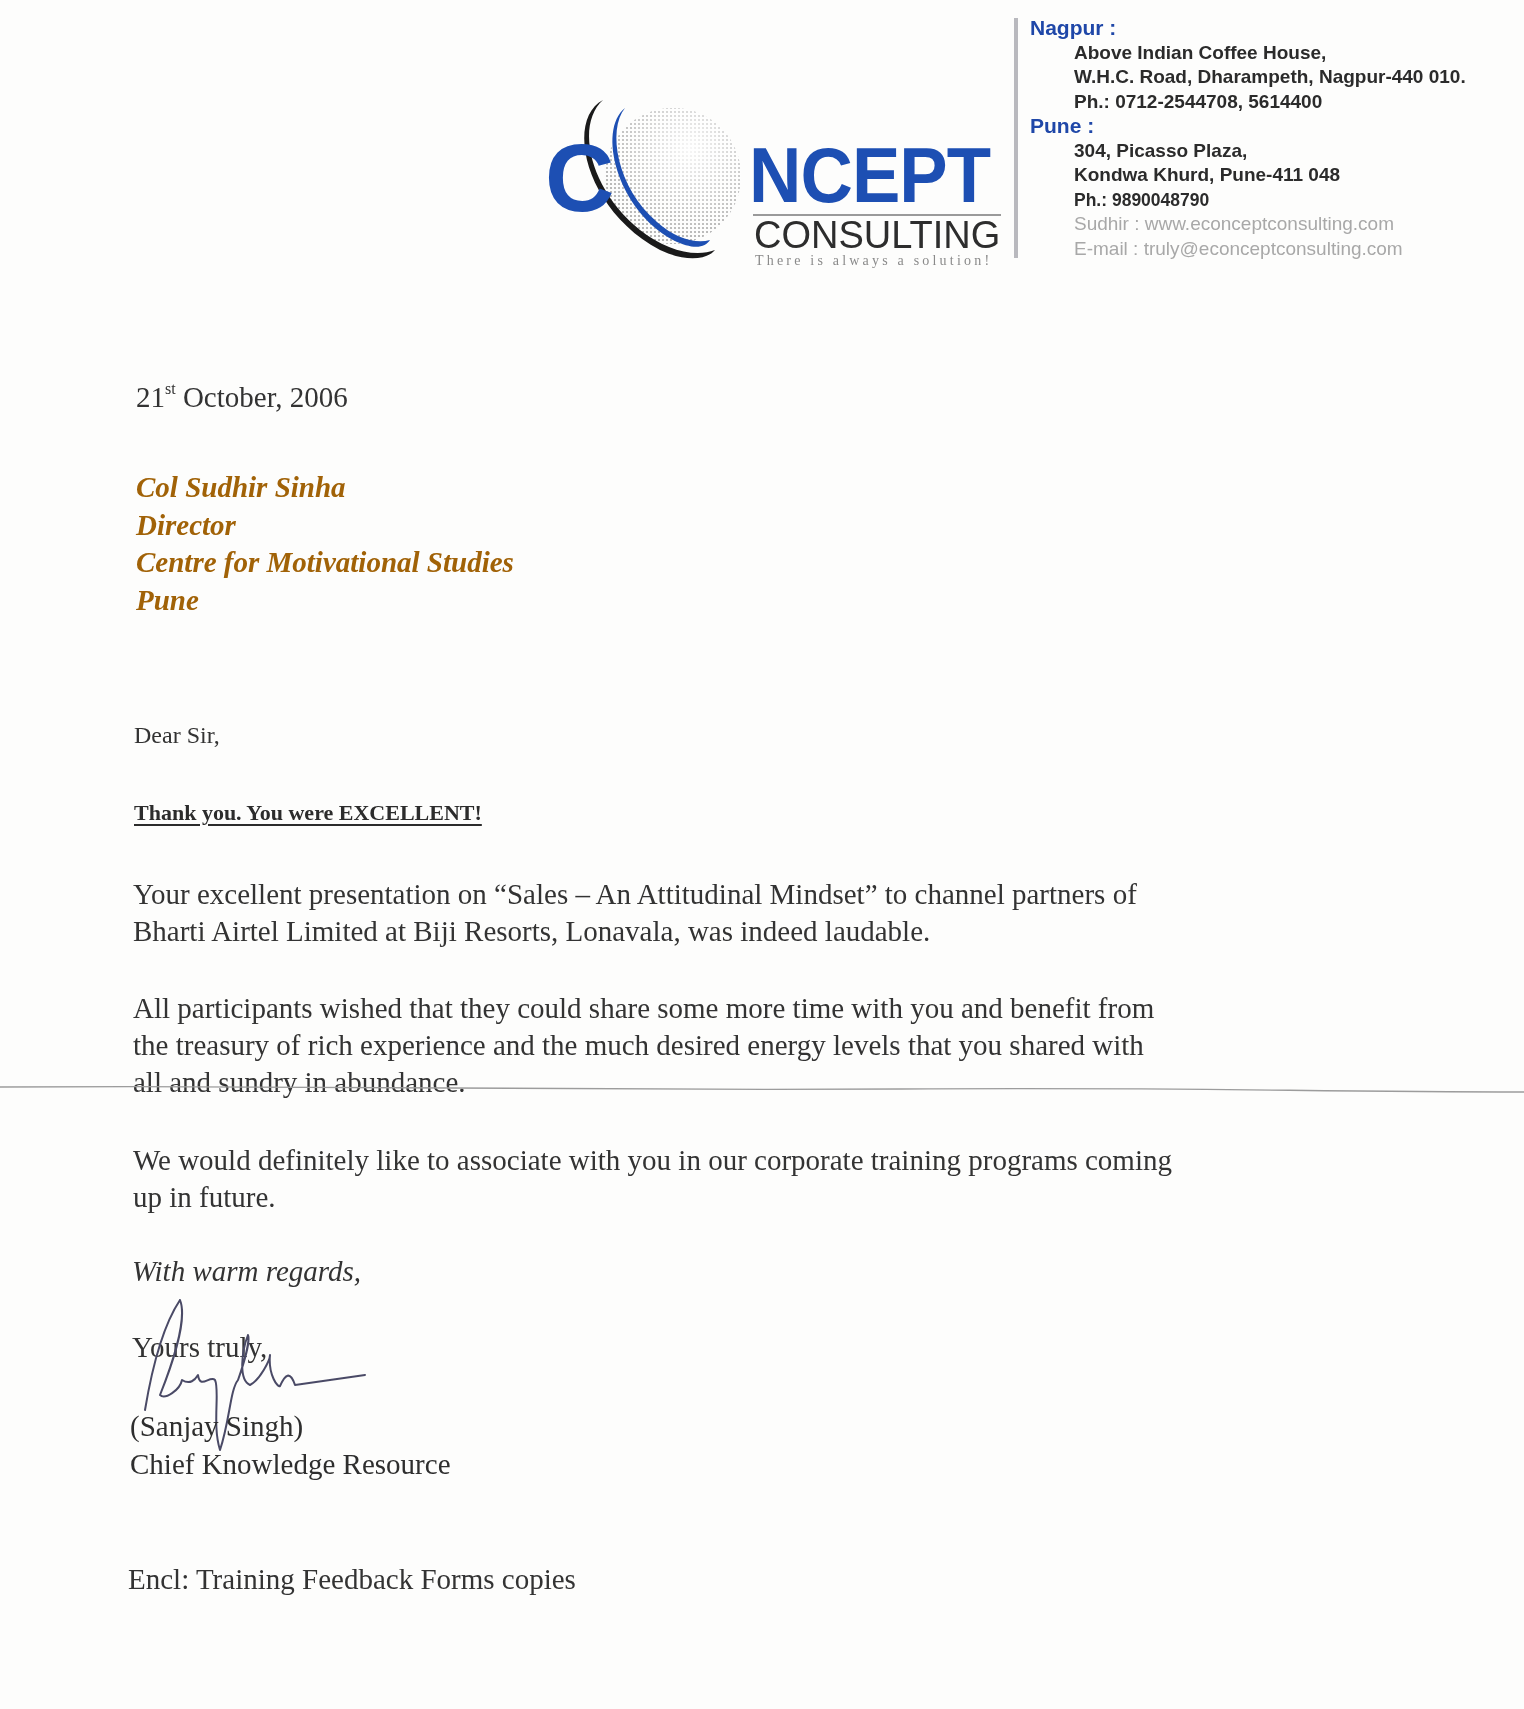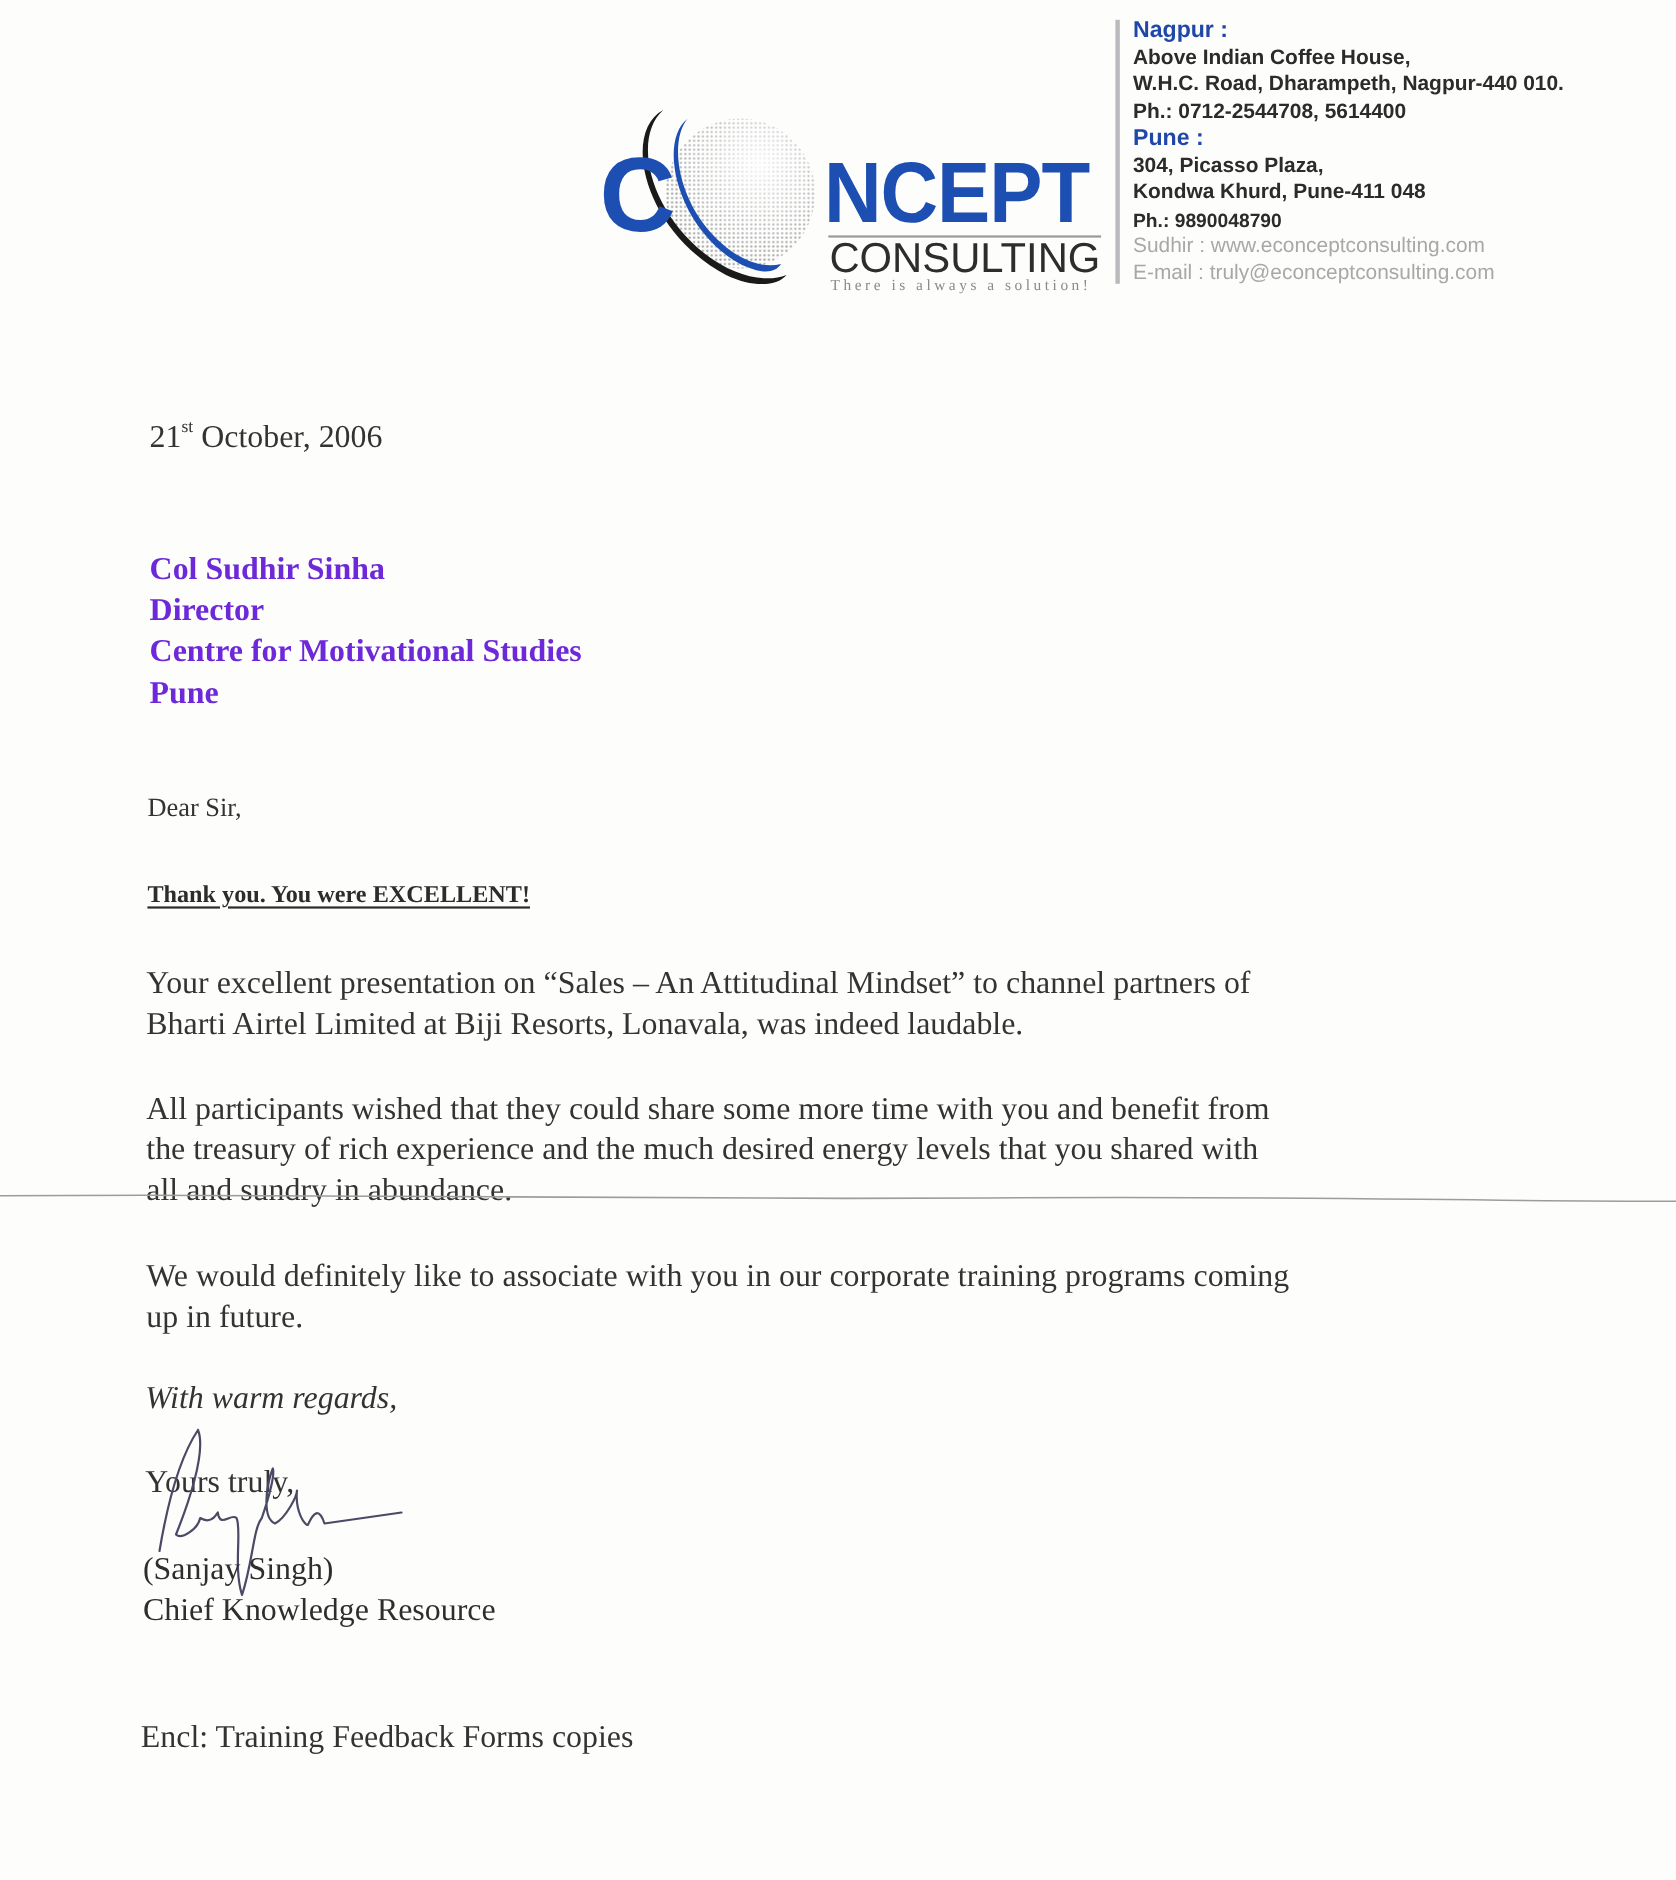--- a/index.html
+++ b/index.html
@@ -40,29 +40,29 @@
     }
 
     
     .vsep { left: 1014px; top: 18px; width: 4px; height: 240px; background: #b9b9be; }
     .addr {
       left: 1030px; top: 16px; width: 490px;
       font-family: Liberation Sans, sans-serif; font-size: 19px; line-height: 24.5px;
       color: #2b2b2b;
     }
     .addr .city { color: #1f47a8; font-weight: bold; font-size: 21px; }
-    .addr .line { white-space: nowrap; font-weight: 600; }
+    .addr .line { white-space: nowrap; font-weight: 600; margin-left: 44px; }
     .addr .ph2 { font-size: 17.5px; }
     .addr .muted { color: #a8a8a8; font-weight: normal; }
 
     
     .date { left: 136px; top: 380px; font-size: 29px; }
     .date sup { font-size: 16px; vertical-align: 13px; }
     .addressee {
-      left: 136px; top: 499px; font-weight: bold; font-size: 29px; line-height: 37.5px; color: #6d28d9;
+      left: 136px; top: 469px; font-weight: bold; font-size: 29px; line-height: 37.5px; color: #a16207; font-style: italic;
     }
     .salutation { left: 134px; top: 722px; font-size: 24px; }
     .subject {
       left: 134px; top: 800px; font-size: 22px; font-weight: bold; text-decoration: underline;
       text-underline-offset: 4px; color: #2c2c2c;
     }
     .para { left: 133px; width: 1230px; font-size: 29px; line-height: 37px; color: #333; }
     .p1 { top: 876px; }
     .p2 { top: 990px; }
     .p3 { top: 1142px; }

